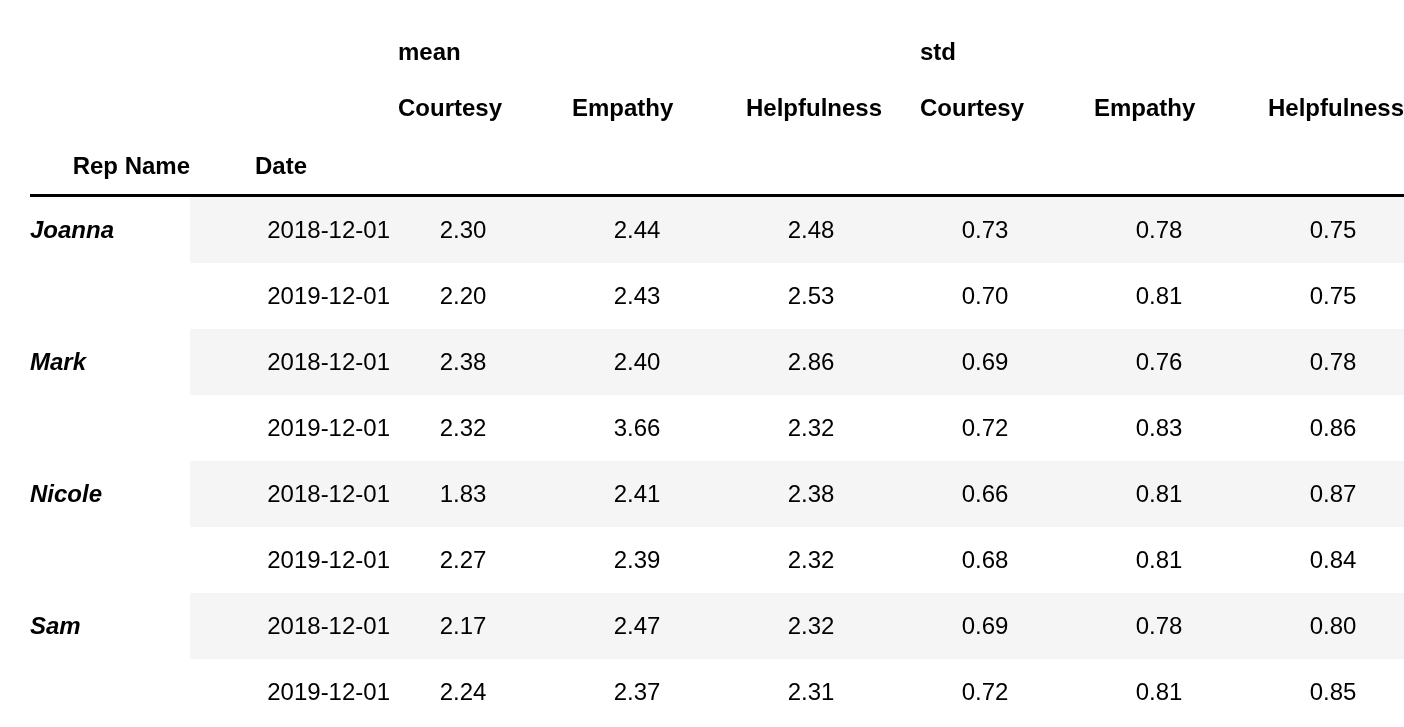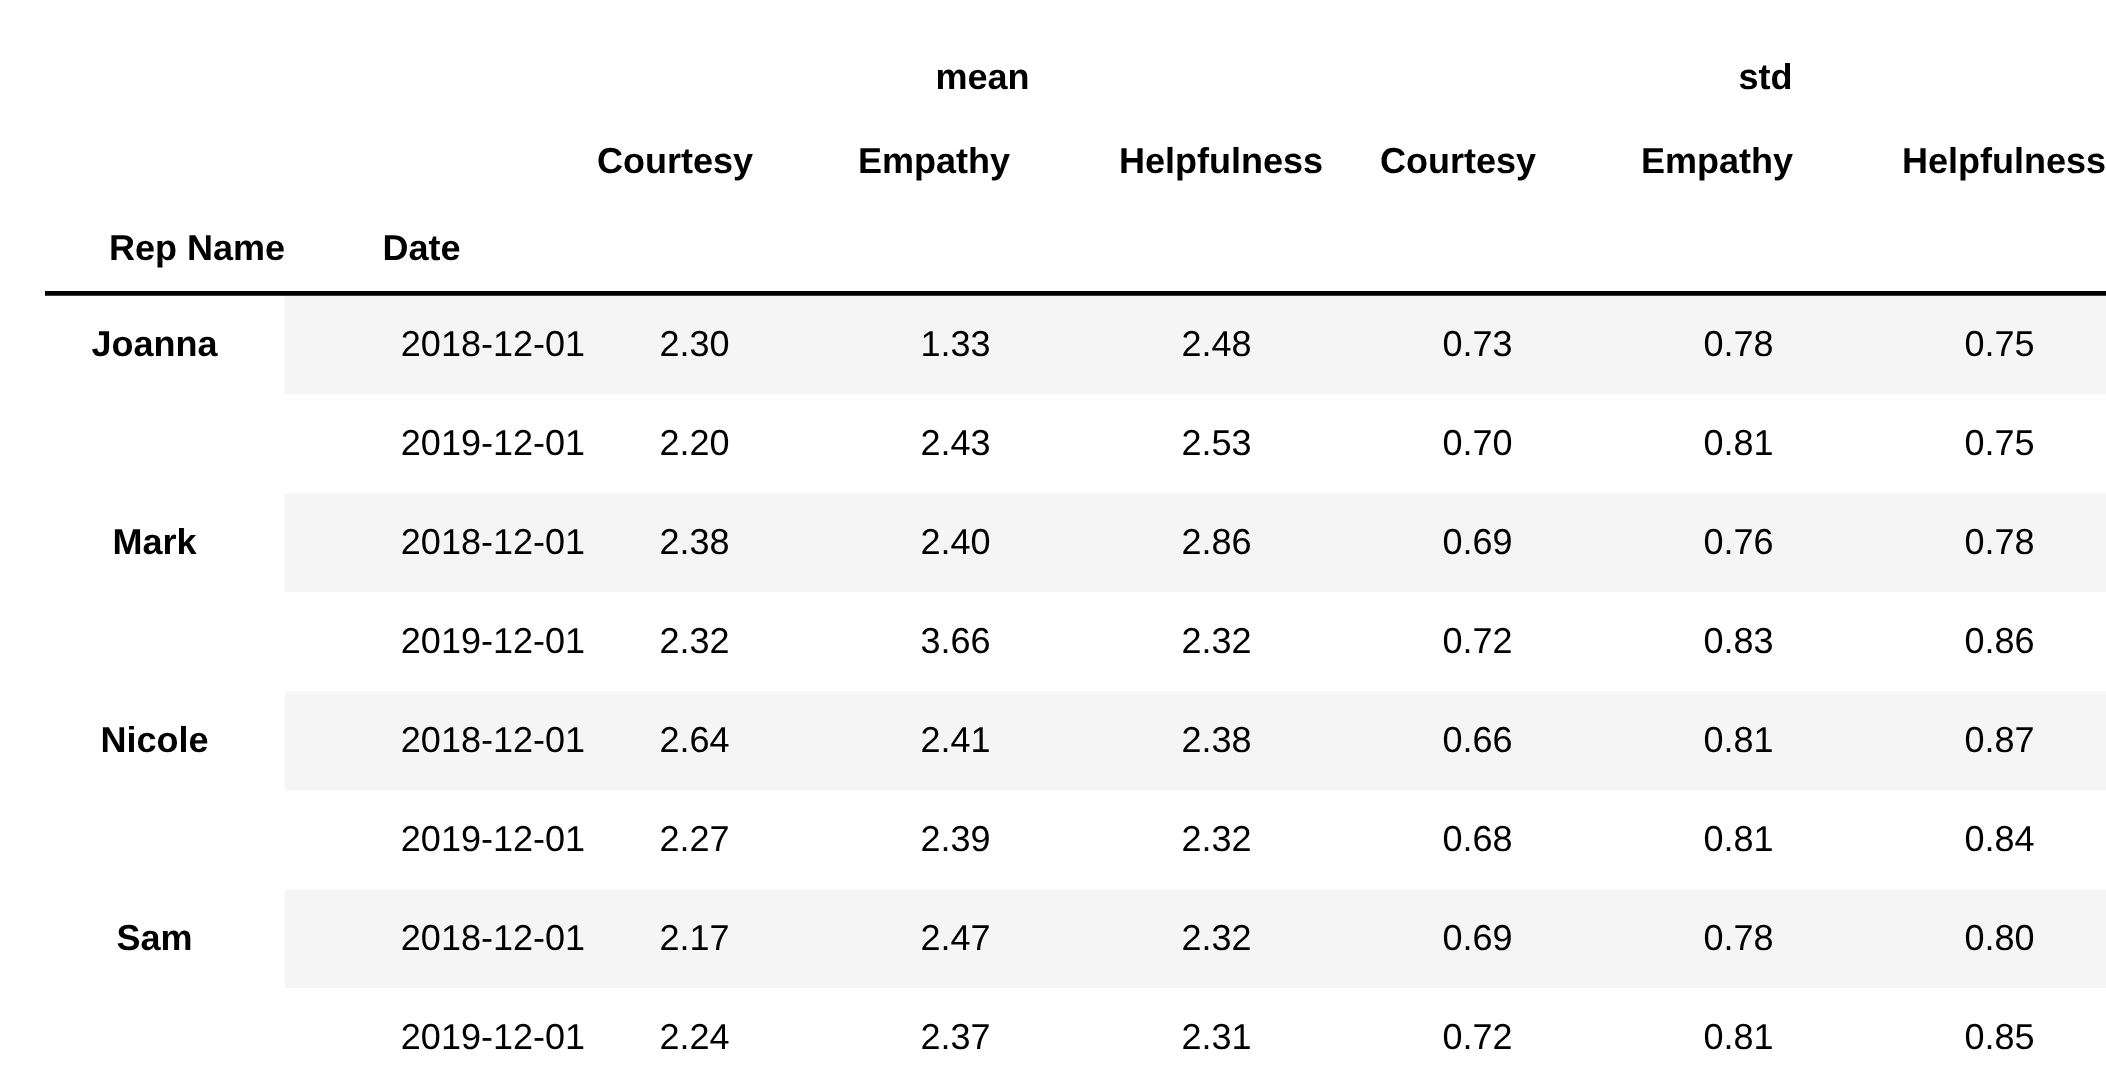--- a/index.html
+++ b/index.html
@@ -33,21 +33,21 @@
   
   thead th {
     font-weight: 700;
     text-align: left;
   }
   .hdr-top th {
     height: 52px;
     padding-top: 6px;
   }
   .hdr-top .grp {
-    text-align: center;
+    text-align: left;
     padding-left: 8px;
   }
   .hdr-sub th {
     height: 60px;
   }
   .hdr-sub .metric {
     text-align: left;
     padding-left: 8px;
   }
   .hdr-index th {
@@ -70,23 +70,24 @@
     height: 66px;
   }
   tbody tr.odd td {
     background: #f5f5f5;
   }
   tbody tr.even td {
     background: #ffffff;
   }
   .rep-cell {
     font-weight: 700;
-    text-align: center;
+    text-align: left;
     padding-right: 14px;
     background: #ffffff !important; 
+    font-style: italic;
   }
   
   tbody tr.odd td.rep-cell,
   tbody tr.odd td.date-cell { background: #f5f5f5; }
   tbody tr.even td.rep-cell,
   tbody tr.even td.date-cell { background: #ffffff; }
 
   .date-cell {
     font-weight: 400;
     text-align: right;
@@ -139,21 +140,21 @@
       <th></th>
       <th></th>
       <th></th>
     </tr>
   </thead>
   <tbody>
     <tr class="odd">
       <td class="rep-cell">Joanna</td>
       <td class="date-cell">2018-12-01</td>
       <td class="val-cell">2.30</td>
-      <td class="val-cell">1.33</td>
+      <td class="val-cell">2.44</td>
       <td class="val-cell">2.48</td>
       <td class="val-cell">0.73</td>
       <td class="val-cell">0.78</td>
       <td class="val-cell">0.75</td>
     </tr>
     <tr class="even">
       <td class="rep-cell"></td>
       <td class="date-cell">2019-12-01</td>
       <td class="val-cell">2.20</td>
       <td class="val-cell">2.43</td>
@@ -178,21 +179,21 @@
       <td class="val-cell">2.32</td>
       <td class="val-cell">3.66</td>
       <td class="val-cell">2.32</td>
       <td class="val-cell">0.72</td>
       <td class="val-cell">0.83</td>
       <td class="val-cell">0.86</td>
     </tr>
     <tr class="odd">
       <td class="rep-cell">Nicole</td>
       <td class="date-cell">2018-12-01</td>
-      <td class="val-cell">2.64</td>
+      <td class="val-cell">1.83</td>
       <td class="val-cell">2.41</td>
       <td class="val-cell">2.38</td>
       <td class="val-cell">0.66</td>
       <td class="val-cell">0.81</td>
       <td class="val-cell">0.87</td>
     </tr>
     <tr class="even">
       <td class="rep-cell"></td>
       <td class="date-cell">2019-12-01</td>
       <td class="val-cell">2.27</td>

